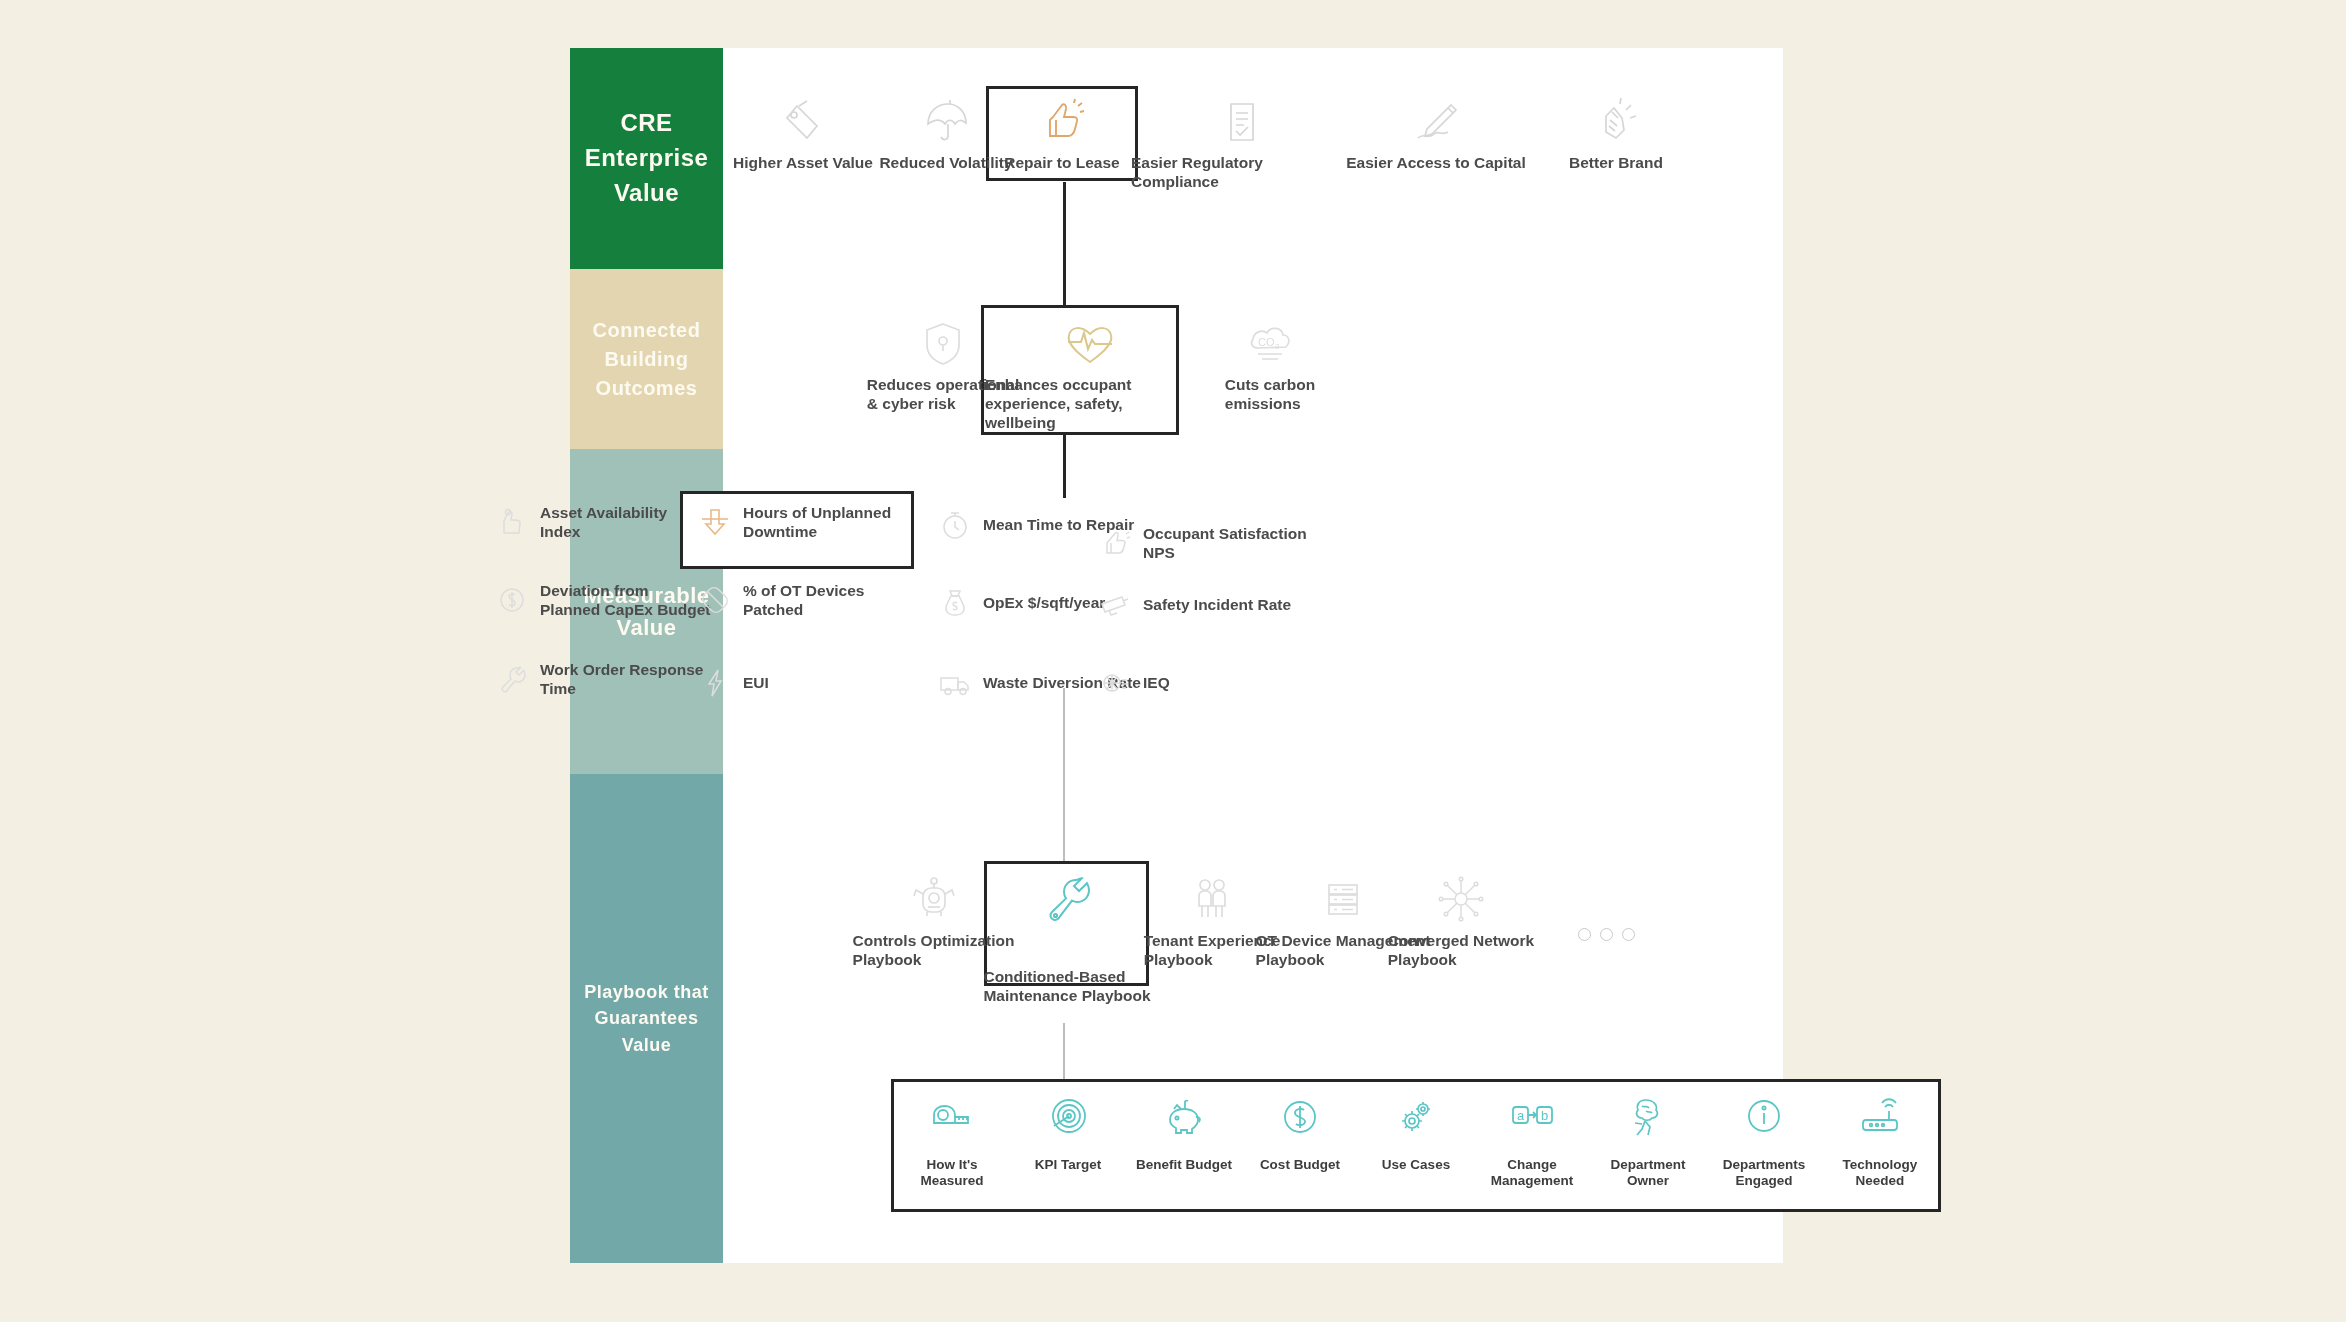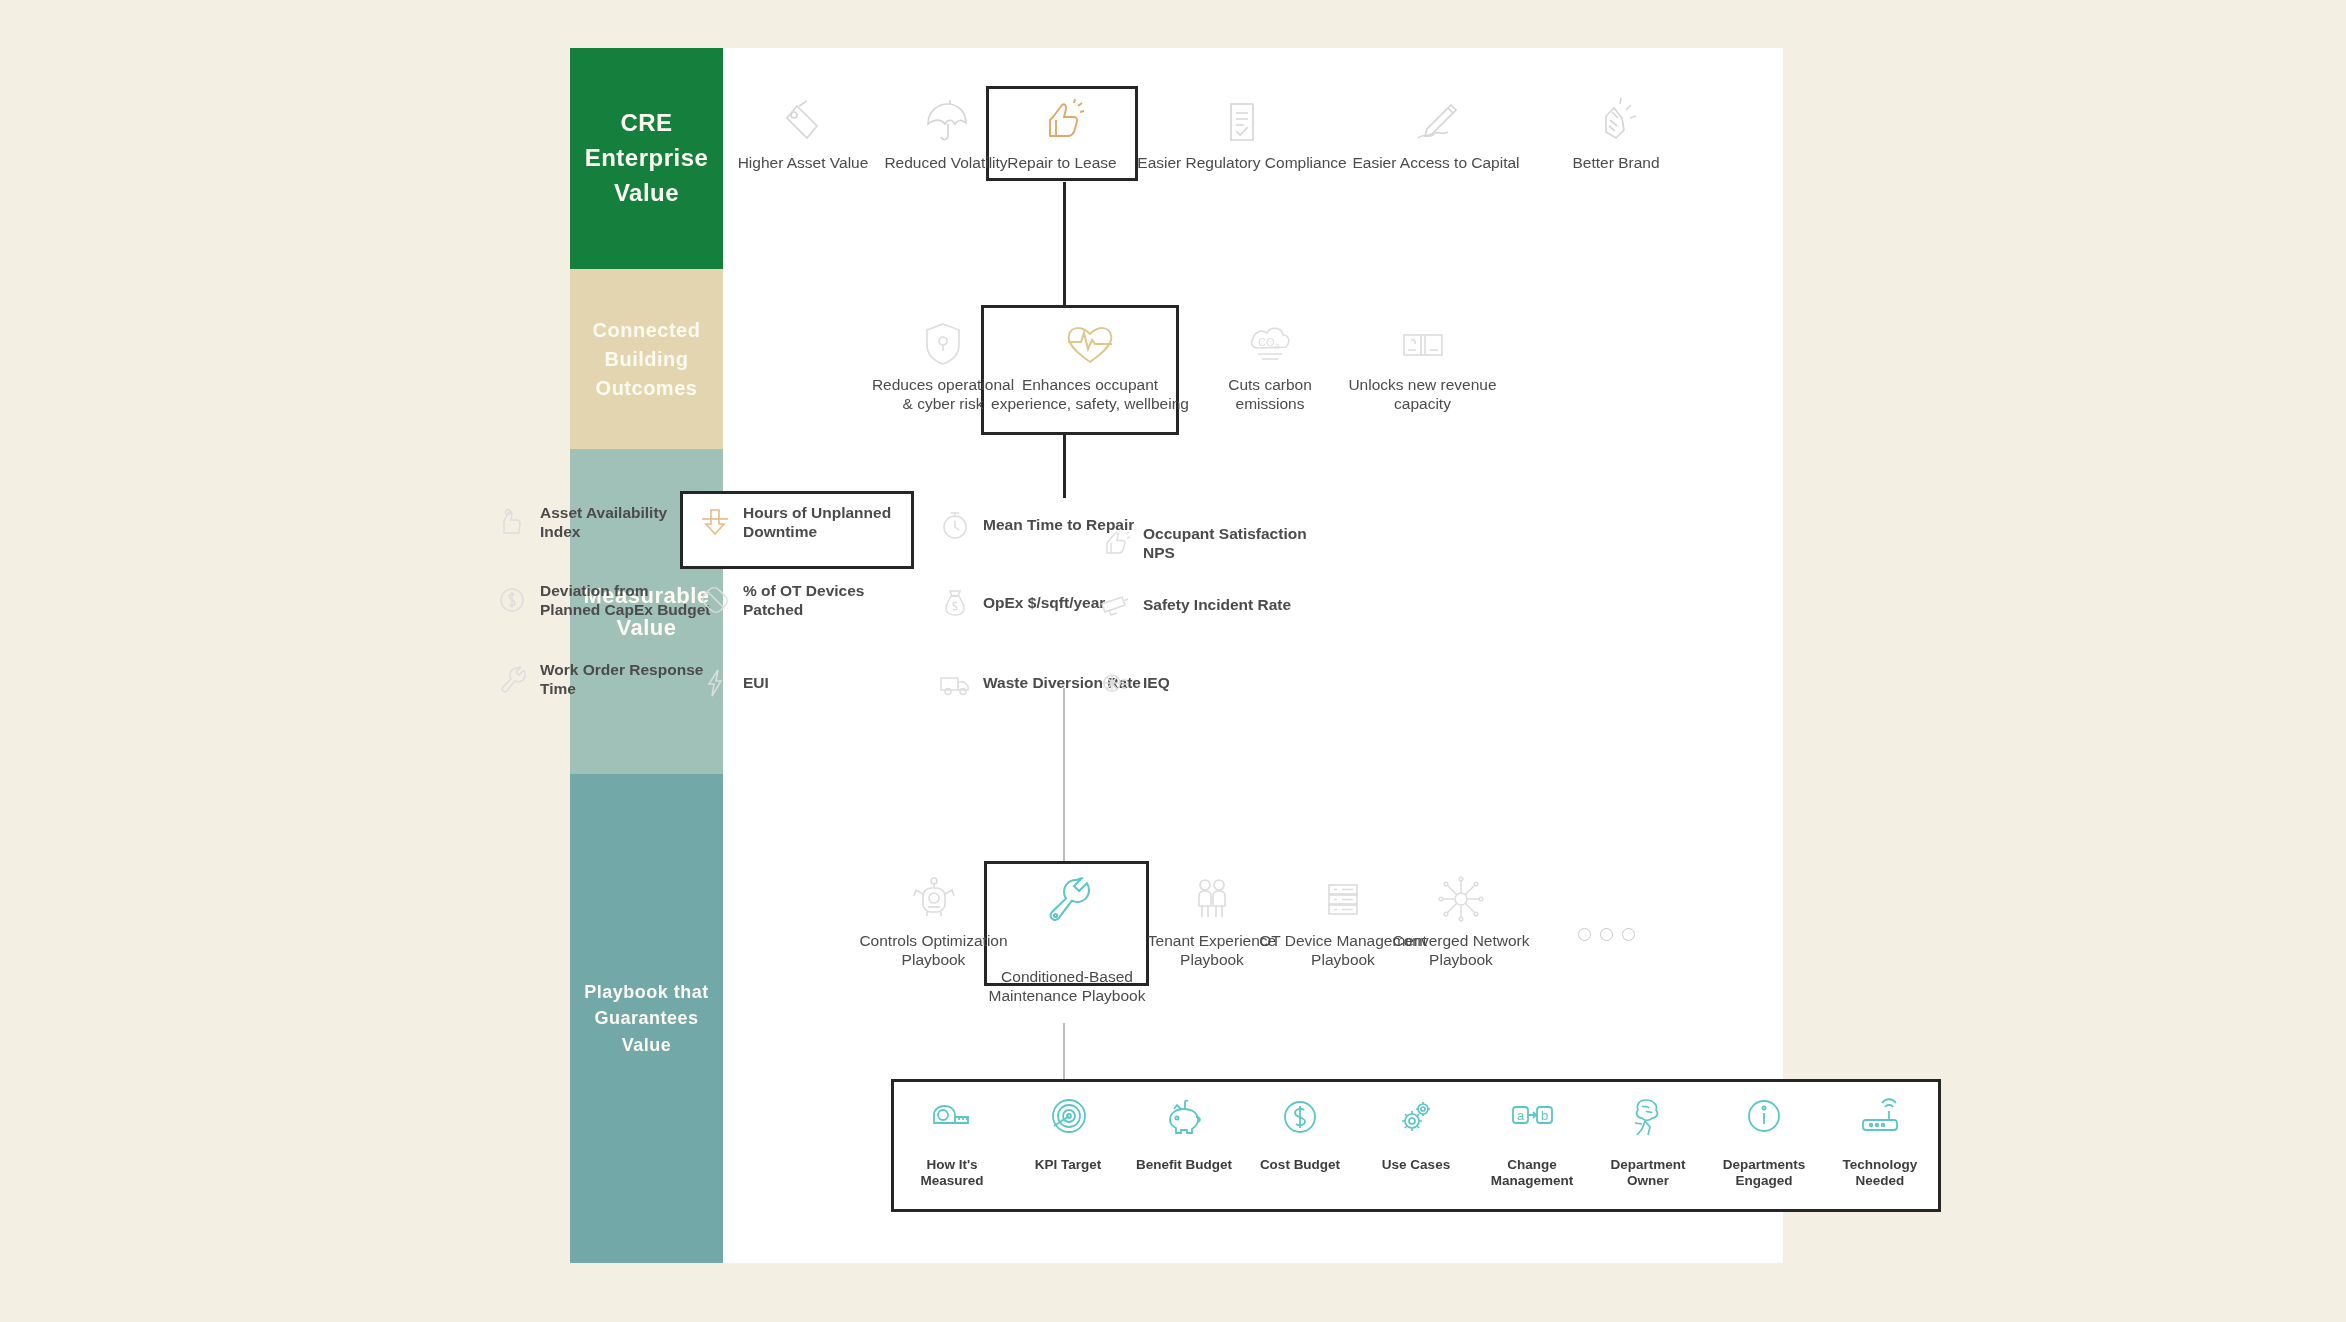--- a/index.html
+++ b/index.html
@@ -36,22 +36,22 @@
   .band-mv{height:325px;background:#a0c1b8;font-size:22px;}
   .band-pb{height:489px;background:#72a8a7;font-size:18px;}
 
   
   .content{position:absolute;left:723px;top:48px;width:1060px;height:1215px;}
 
   
   .node{position:absolute;display:flex;flex-direction:column;align-items:center;}
   .node .ic{display:block;}
   .node .lbl{
-    margin-top:6px;text-align:center;color:#4b4b4b;
-    font-size:15.5px;line-height:1.22;font-weight:400;
+    margin-top:6px;color:#4b4b4b;
+    font-size:15.5px;line-height:1.22;font-weight:700;
     white-space:pre-line;
   }
 
   
   .hl{position:absolute;border:3px solid #262626;background:#fff;box-sizing:border-box;}
 
   
   .metric{position:absolute;display:flex;align-items:center;gap:11px;}
   .metric .ic{flex:0 0 auto;}
   .metric .lbl{
@@ -220,32 +220,20 @@
           <path d="M14 30 C8 30 6 25 9 21 C10 14 18 11 23 15 C26 8 38 9 39 17 C45 17 47 24 42 29 Z"></path>
           <text x="14" y="28" font-family="Liberation Sans, sans-serif" font-size="11" fill="#ddd" stroke="none">CO</text>
           <text x="31" y="31" font-family="Liberation Sans, sans-serif" font-size="8" fill="#ddd" stroke="none">2</text>
           <path d="M14 36 H38 M18 41 H34"></path>
         </svg>
       </span>
       <span class="lbl">Cuts carbon
 emissions</span>
     </div>
 
-    <div class="node" style="left:592px;top:270px;width:215px;">
-      <span class="ic">
-        <svg width="52" height="52" viewBox="0 0 52 52" fill="none" stroke="#ddd" stroke-width="1.7">
-          <rect x="7" y="17" width="38" height="20"></rect>
-          <path d="M24 17 L24 37 M28 17 L28 37"></path>
-          <path d="M11 32 h8 M33 32 h8"></path>
-          <path d="M14 22 a3 3 0 0 1 4 4"></path>
-        </svg>
-      </span>
-      <span class="lbl">Unlocks new revenue
-capacity</span>
-    </div>
 
     <div class="hl" style="left:-43px;top:443px;width:234px;height:78px;"></div>
 
     <div class="metric" style="left:-228px;top:455px;">
       <span class="ic">
         <svg width="34" height="34" viewBox="0 0 34 34" fill="none" stroke="#ddd" stroke-width="1.5">
           <path d="M9 16 L9 28 L24 28 L25 18 C25 15 22 15 20 15 L16 15 L17 9 C17 6 14 5.5 13 8 Z"></path>
           <circle cx="13" cy="7" r="2.6"></circle>
         </svg>
       </span>

